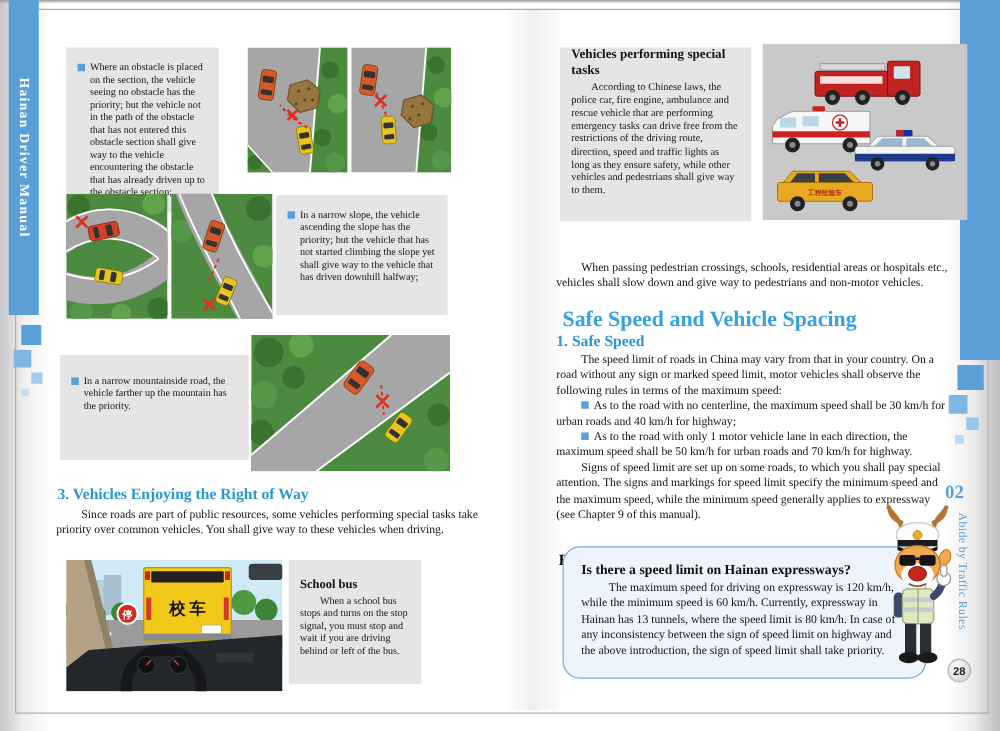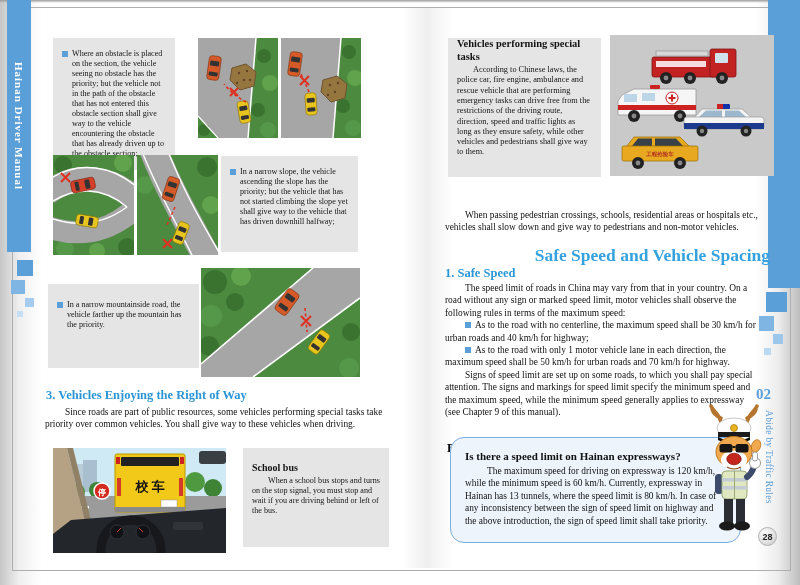--- a/index.html
+++ b/index.html
@@ -31,21 +31,21 @@
     font-family:"Liberation Sans",sans-serif;font-size:9px;font-weight:bold;color:#222;}
   
   .gbox{background:var(--box-gray,#e5e5e5);box-sizing:border-box;padding:11px 9px;
     font-size:8.1px;line-height:1.24;color:#141414;}
   .brow{display:flex;gap:4px;}
   .sqb{flex:0 0 auto;width:6px;height:6px;background:var(--accent-blue,#5b9fd8);margin-top:2px;}
   .btitle{font-weight:bold;font-size:10px;margin:0 0 2px 0;line-height:1.2;}
   .bbody{text-indent:16px;margin:0;}
   
   .h-blue{color:var(--heading-blue,#2a96d5);font-weight:bold;font-size:12.5px;line-height:1.1;}
-  .h-big{color:var(--big-heading-blue,#35a2e0);font-weight:bold;font-size:17.5px;text-align:right;line-height:1.1;}
+  .h-big{color:var(--big-heading-blue,#35a2e0);font-weight:bold;font-size:17.5px;text-align:left;line-height:1.1;}
   .h-black{color:#000;font-weight:bold;font-size:12.5px;line-height:1.1;margin-top:32px;}
   .para{font-size:9.4px;line-height:1.32;margin:0;text-indent:20px;}
   .ibullet{display:inline-block;width:6px;height:6px;background:var(--accent-blue,#5b9fd8);margin:0 4px 0 0;}
   
   .qbox{left:450px;top:437px;width:291px;height:106px;box-sizing:border-box;
     border:1.5px solid var(--qbox-border,#79aede);background:var(--qbox-bg,#edf4fc);
     border-radius:14px;padding:12px 14px 8px 14px;}
   .qtitle{font-weight:bold;font-size:11px;margin:0 0 3px 0;}
   .qbody{font-size:9.4px;line-height:1.32;margin:0;text-indent:22px;width:258px;}
   svg{display:block;}
@@ -282,21 +282,21 @@
     <g>
       <polygon points="18,72 173,60 173,105 0,105 0,86" fill="#23262a"></polygon>
       <circle cx="78" cy="102" r="30" fill="none" stroke="#16181b" stroke-width="9"></circle>
       <circle cx="64" cy="84" r="7" fill="#101215" stroke="#2e3338" stroke-width="1"></circle>
       <circle cx="90" cy="84" r="7" fill="#101215" stroke="#2e3338" stroke-width="1"></circle>
       <path d="M64,84 l4,-4 M90,84 l-4,-4" stroke="#d43" stroke-width="1"></path>
       <rect x="120" y="74" width="30" height="8" rx="2" fill="#31353a"></rect>
     </g>
   </svg>
 
-  <div class="abs gbox" style="left:231px;top:448px;width:146px;min-height:99px;padding-top:14px;margin-left:12px;">
+  <div class="abs gbox" style="left:231px;top:448px;width:106px;min-height:99px;padding-top:14px;">
     <p class="btitle">School bus</p>
     <p class="bbody">When a school bus stops and turns on the stop signal, you must stop and wait if you are driving behind or left of the bus.</p>
   </div>
 
   <div class="abs gbox" style="left:448px;top:38px;width:153px;min-height:139px;padding-top:0;font-size:8.3px;">
     <p class="btitle" style="font-size:10.5px;">Vehicles performing special tasks</p>
     <p class="bbody">According to Chinese laws, the police car, fire engine, ambulance and rescue vehicle that are performing emergency tasks can drive free from the restrictions of the driving route, direction, speed and traffic lights as long as they ensure safety, while other vehicles and pedestrians shall give way to them.</p>
   </div>
 
   <svg class="abs" style="left:610px;top:35px;" width="164" height="141" viewBox="0 0 164 141">

